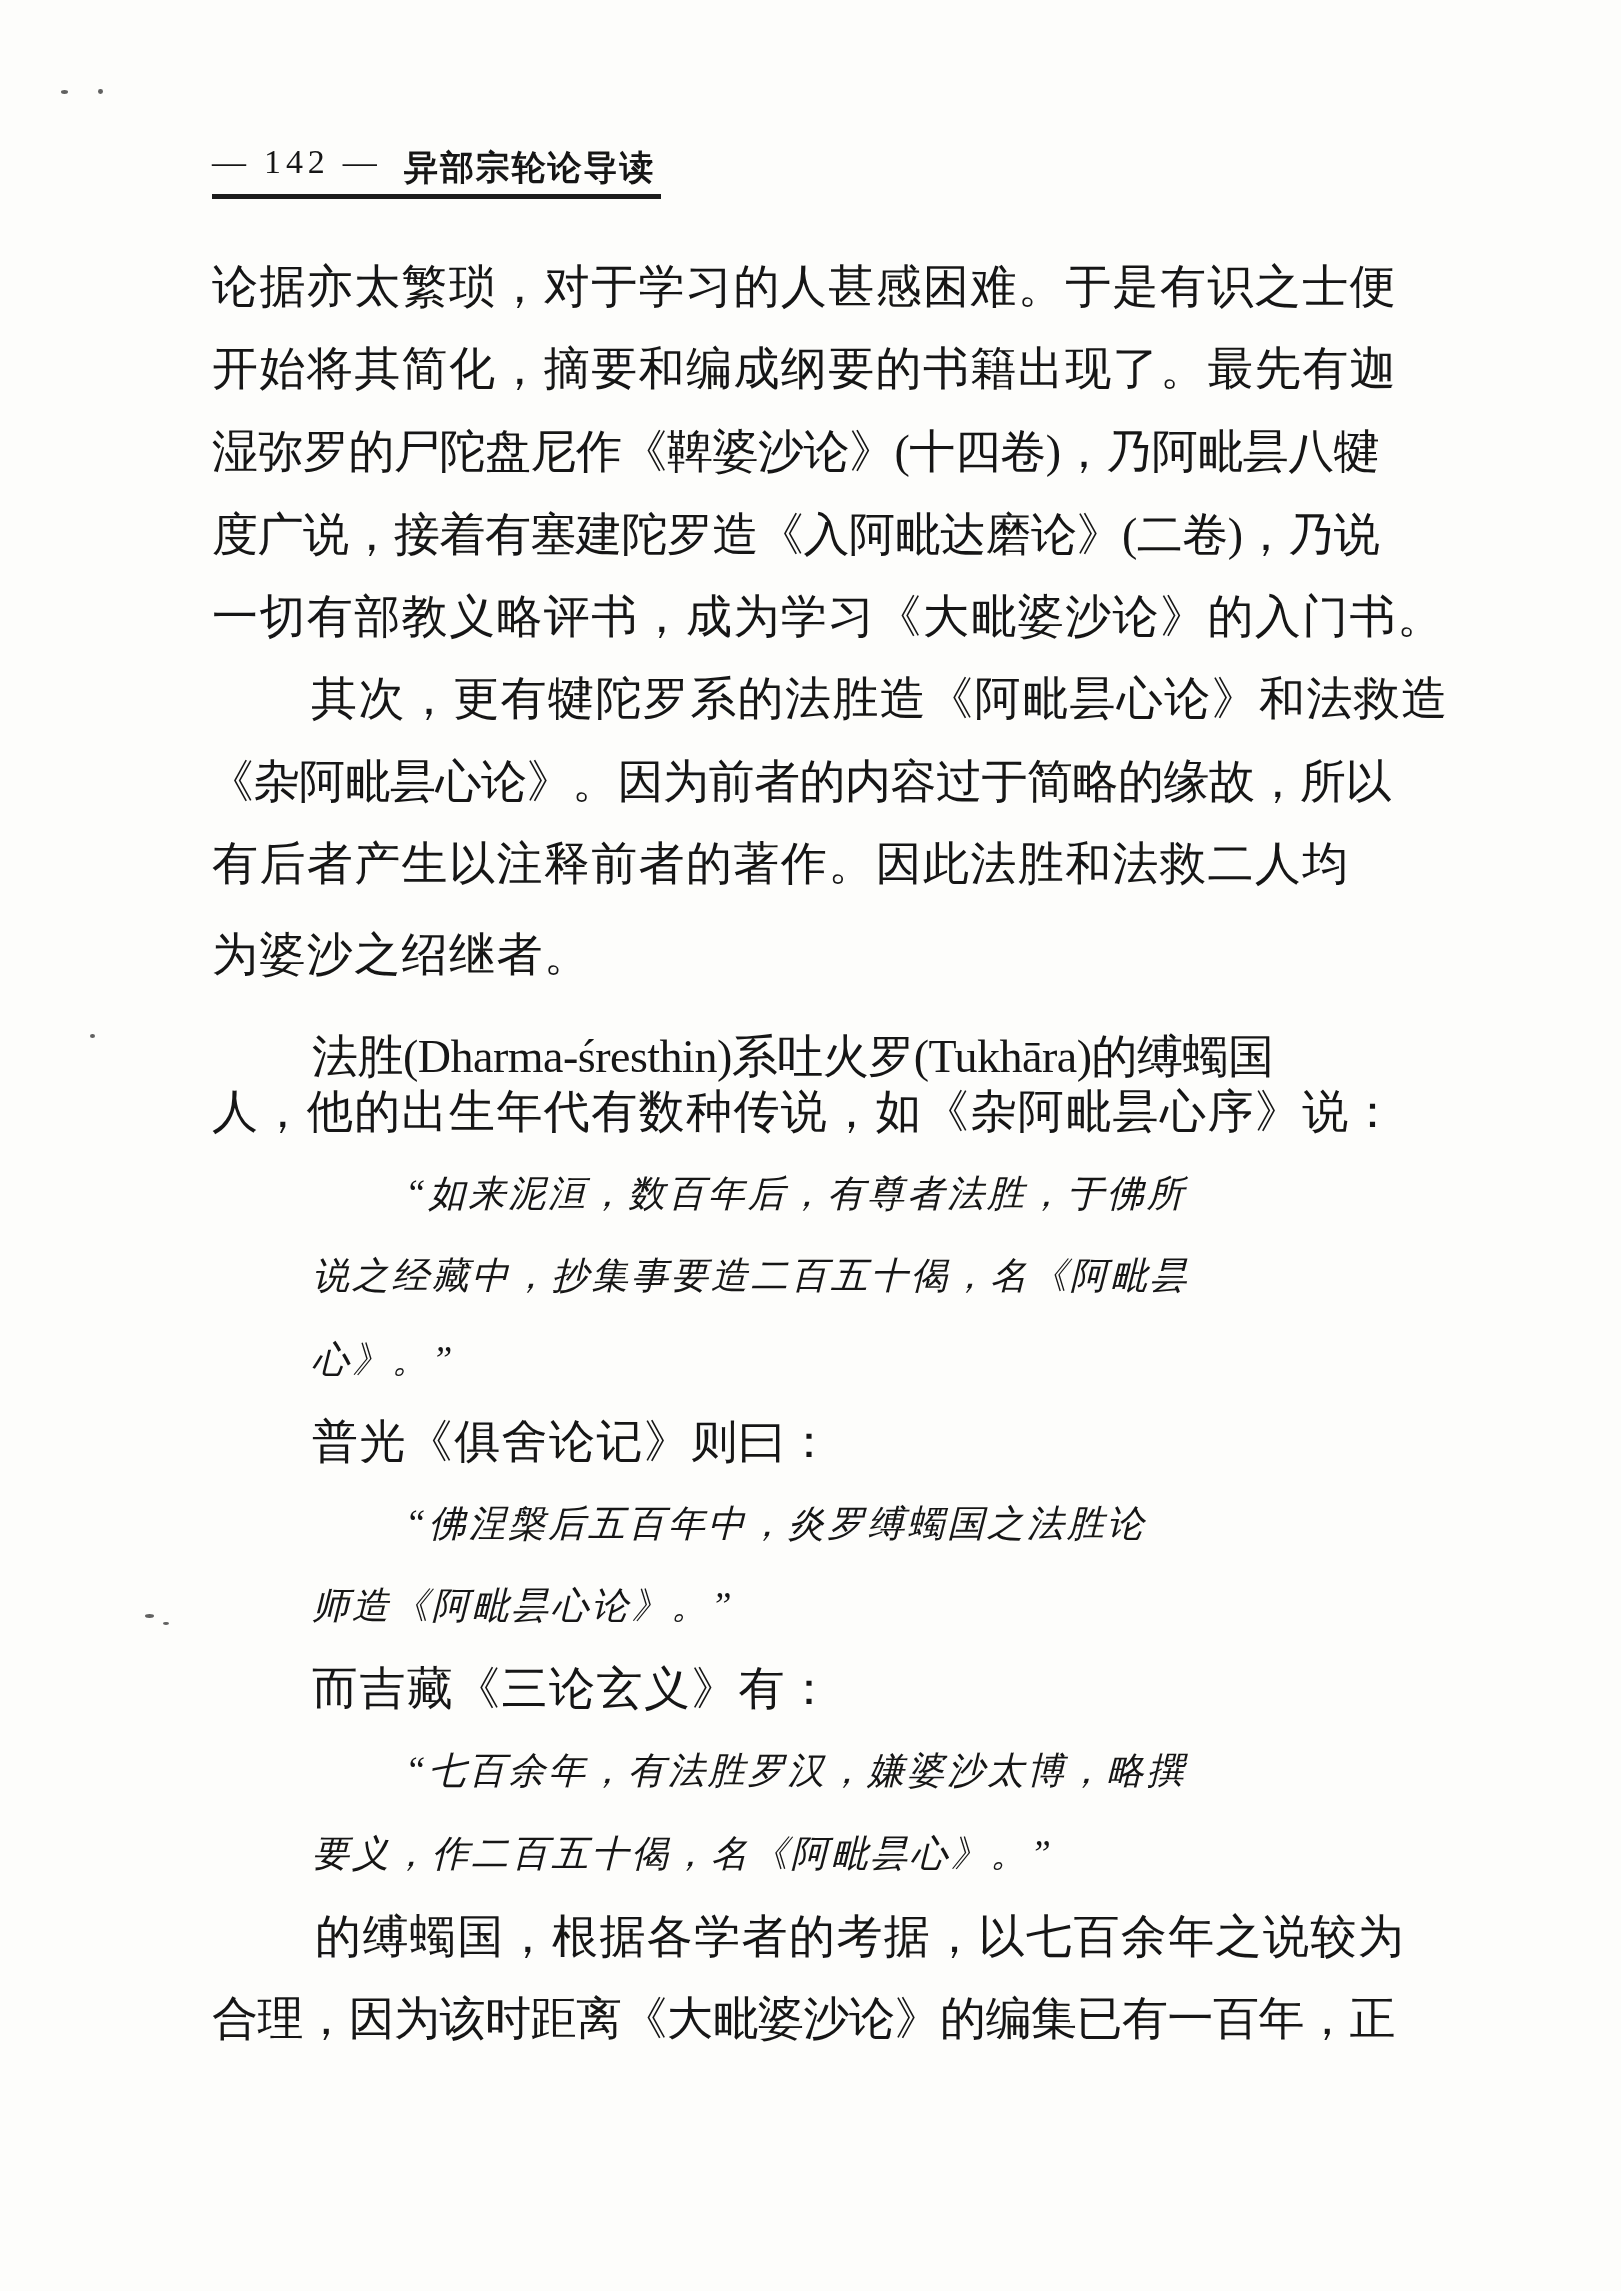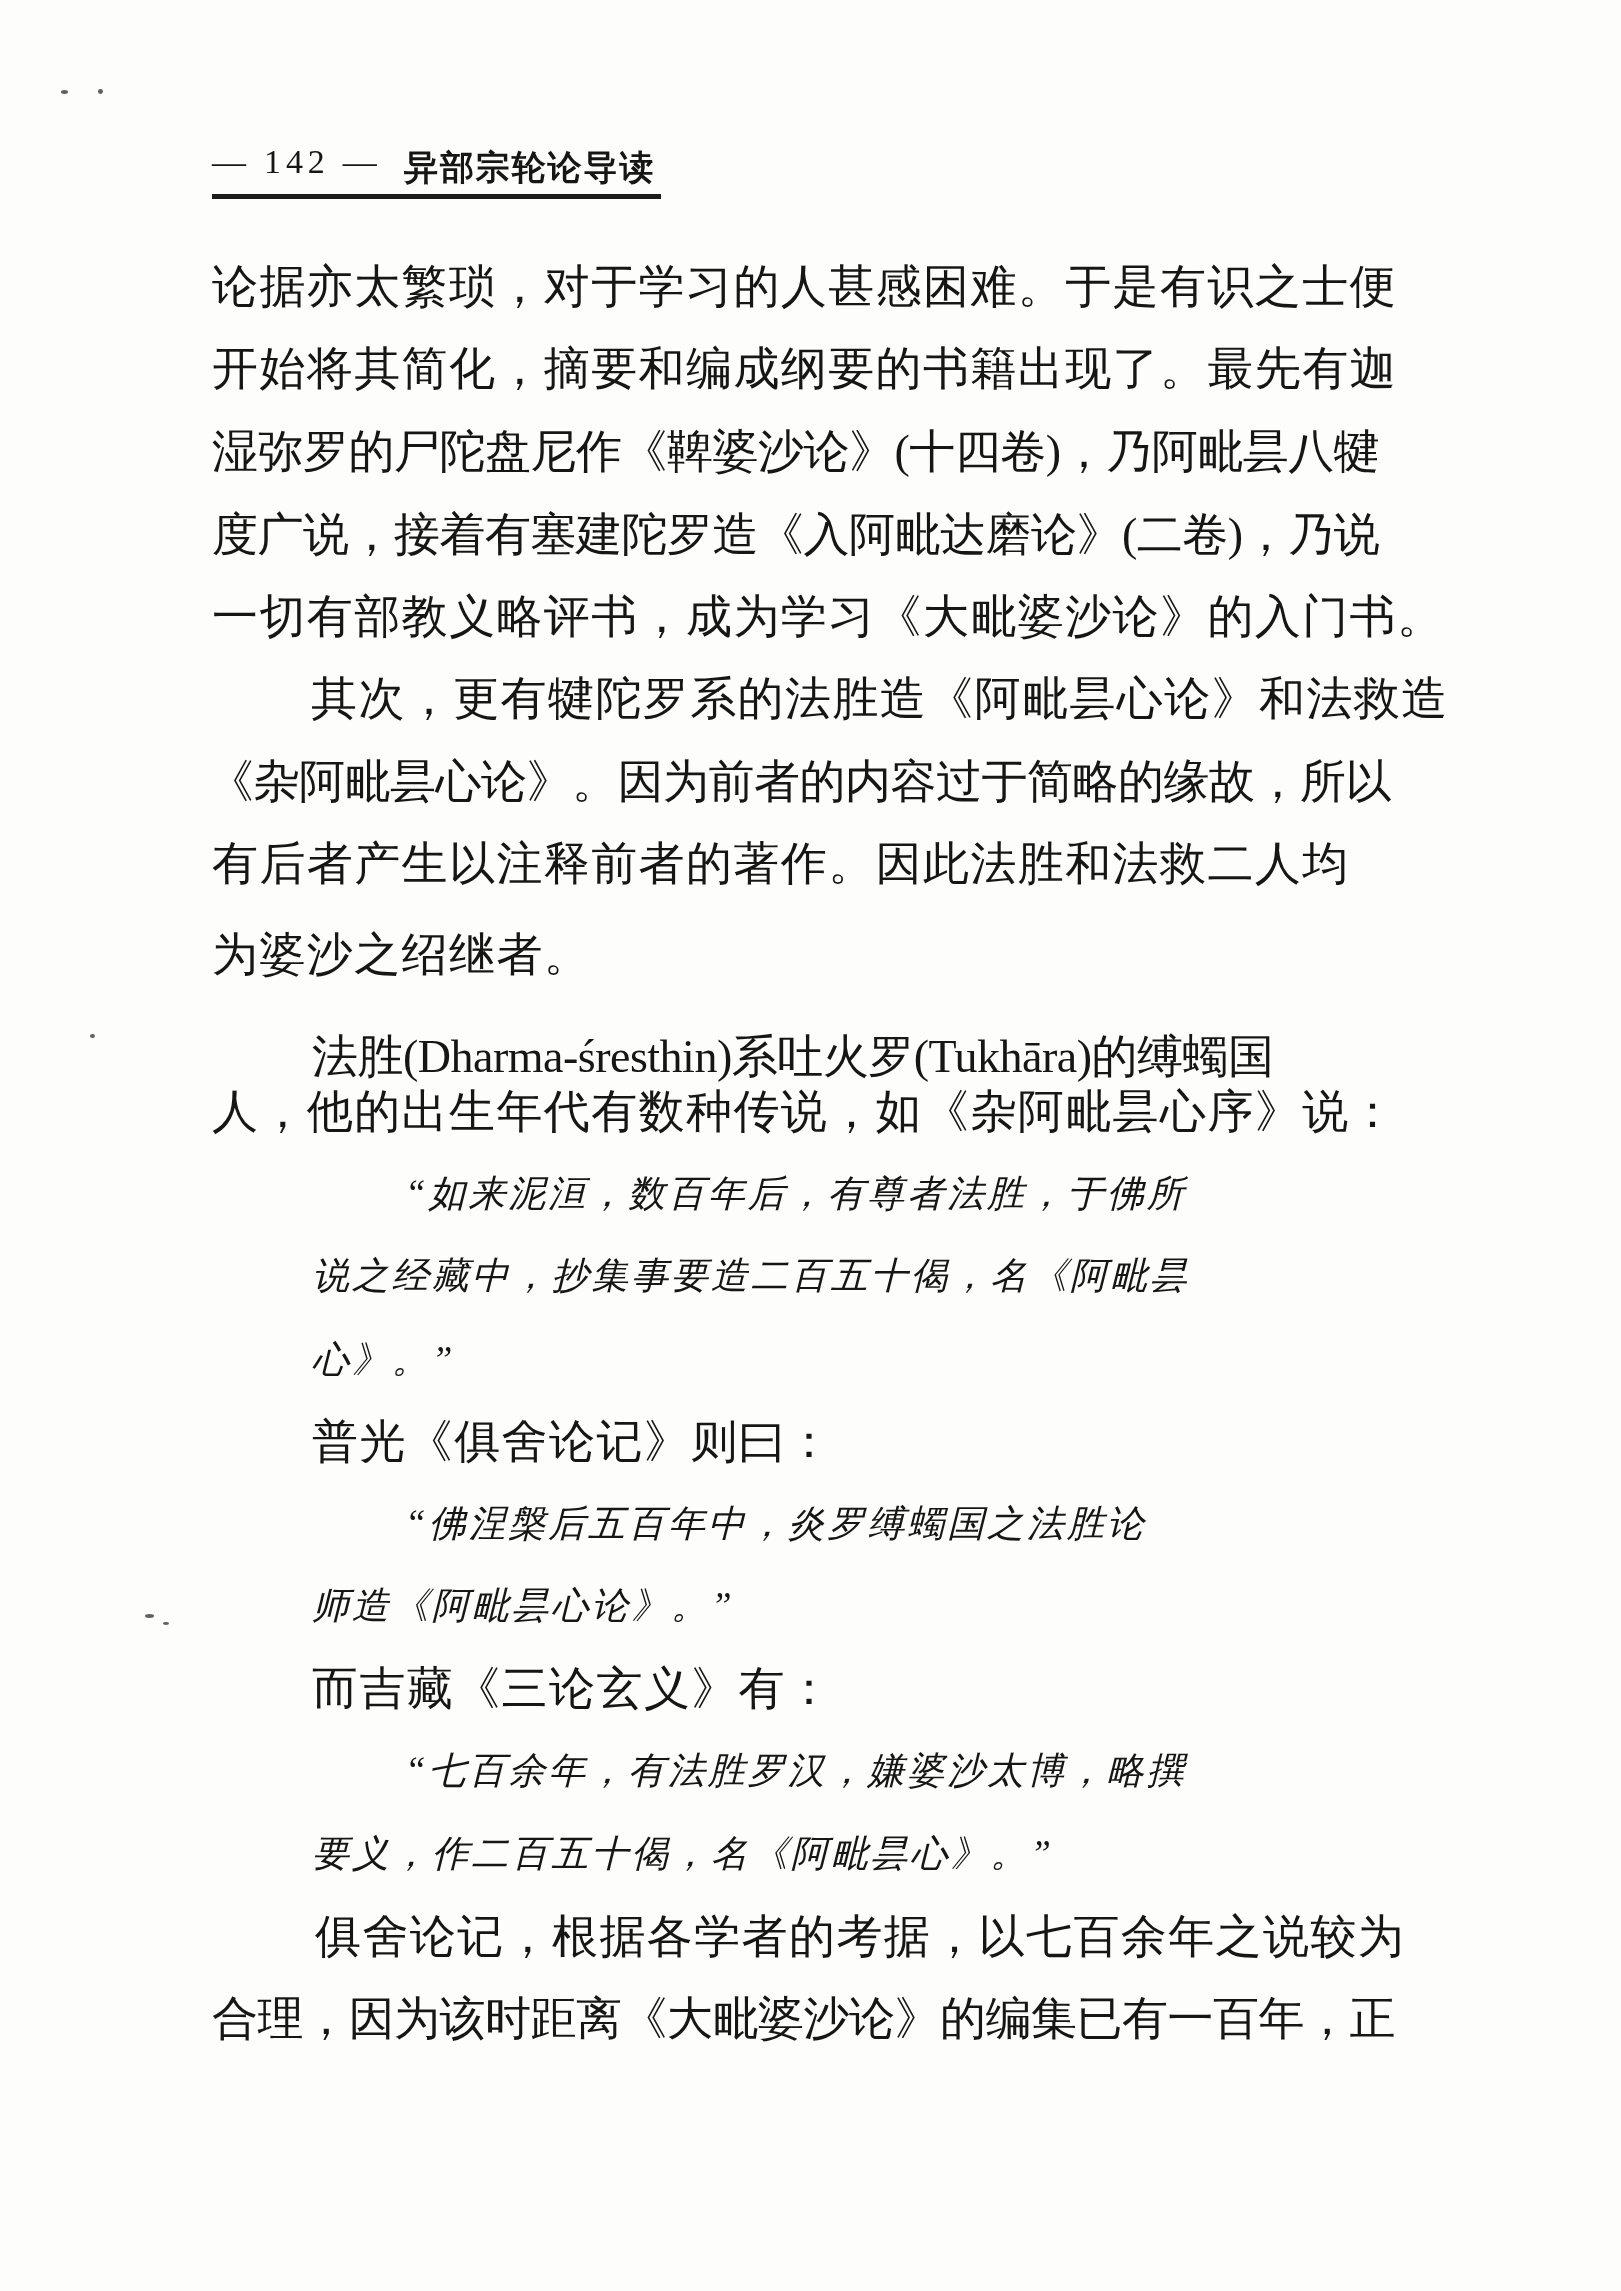--- a/index.html
+++ b/index.html
@@ -60,17 +60,17 @@
   <div class="ln body" style="left:212px;top:1085px;">人，他的出生年代有数种传说，如《杂阿毗昙心序》说：</div>
   <div class="ln quote" style="left:405px;top:1167px;">“如来泥洹，数百年后，有尊者法胜，于佛所</div>
   <div class="ln quote" style="left:312px;top:1249px;">说之经藏中，抄集事要造二百五十偈，名《阿毗昙</div>
   <div class="ln quote" style="left:312px;top:1333px;">心》。”</div>
   <div class="ln quote" style="left:405px;top:1497px;">“佛涅槃后五百年中，炎罗缚蠋国之法胜论</div>
   <div class="ln body" style="left:312px;top:1415px;">普光《俱舍论记》则曰：</div>
   <div class="ln quote" style="left:312px;top:1579px;">师造《阿毗昙心论》。”</div>
   <div class="ln body" style="left:312px;top:1662px;">而吉藏《三论玄义》有：</div>
   <div class="ln quote" style="left:405px;top:1744px;">“七百余年，有法胜罗汉，嫌婆沙太博，略撰</div>
   <div class="ln quote" style="left:312px;top:1827px;">要义，作二百五十偈，名《阿毗昙心》。”</div>
-  <div class="ln body" style="left:315px;top:1910px;">俱舍论记，根据各学者的考据，以七百余年之说较为</div>
+  <div class="ln body" style="left:315px;top:1910px;">的缚蠋国，根据各学者的考据，以七百余年之说较为</div>
   <div class="ln body tight" style="left:212px;top:1992px;">合理，因为该时距离《大毗婆沙论》的编集已有一百年，正</div>
 
 </div>
 
 
 </body></html>

